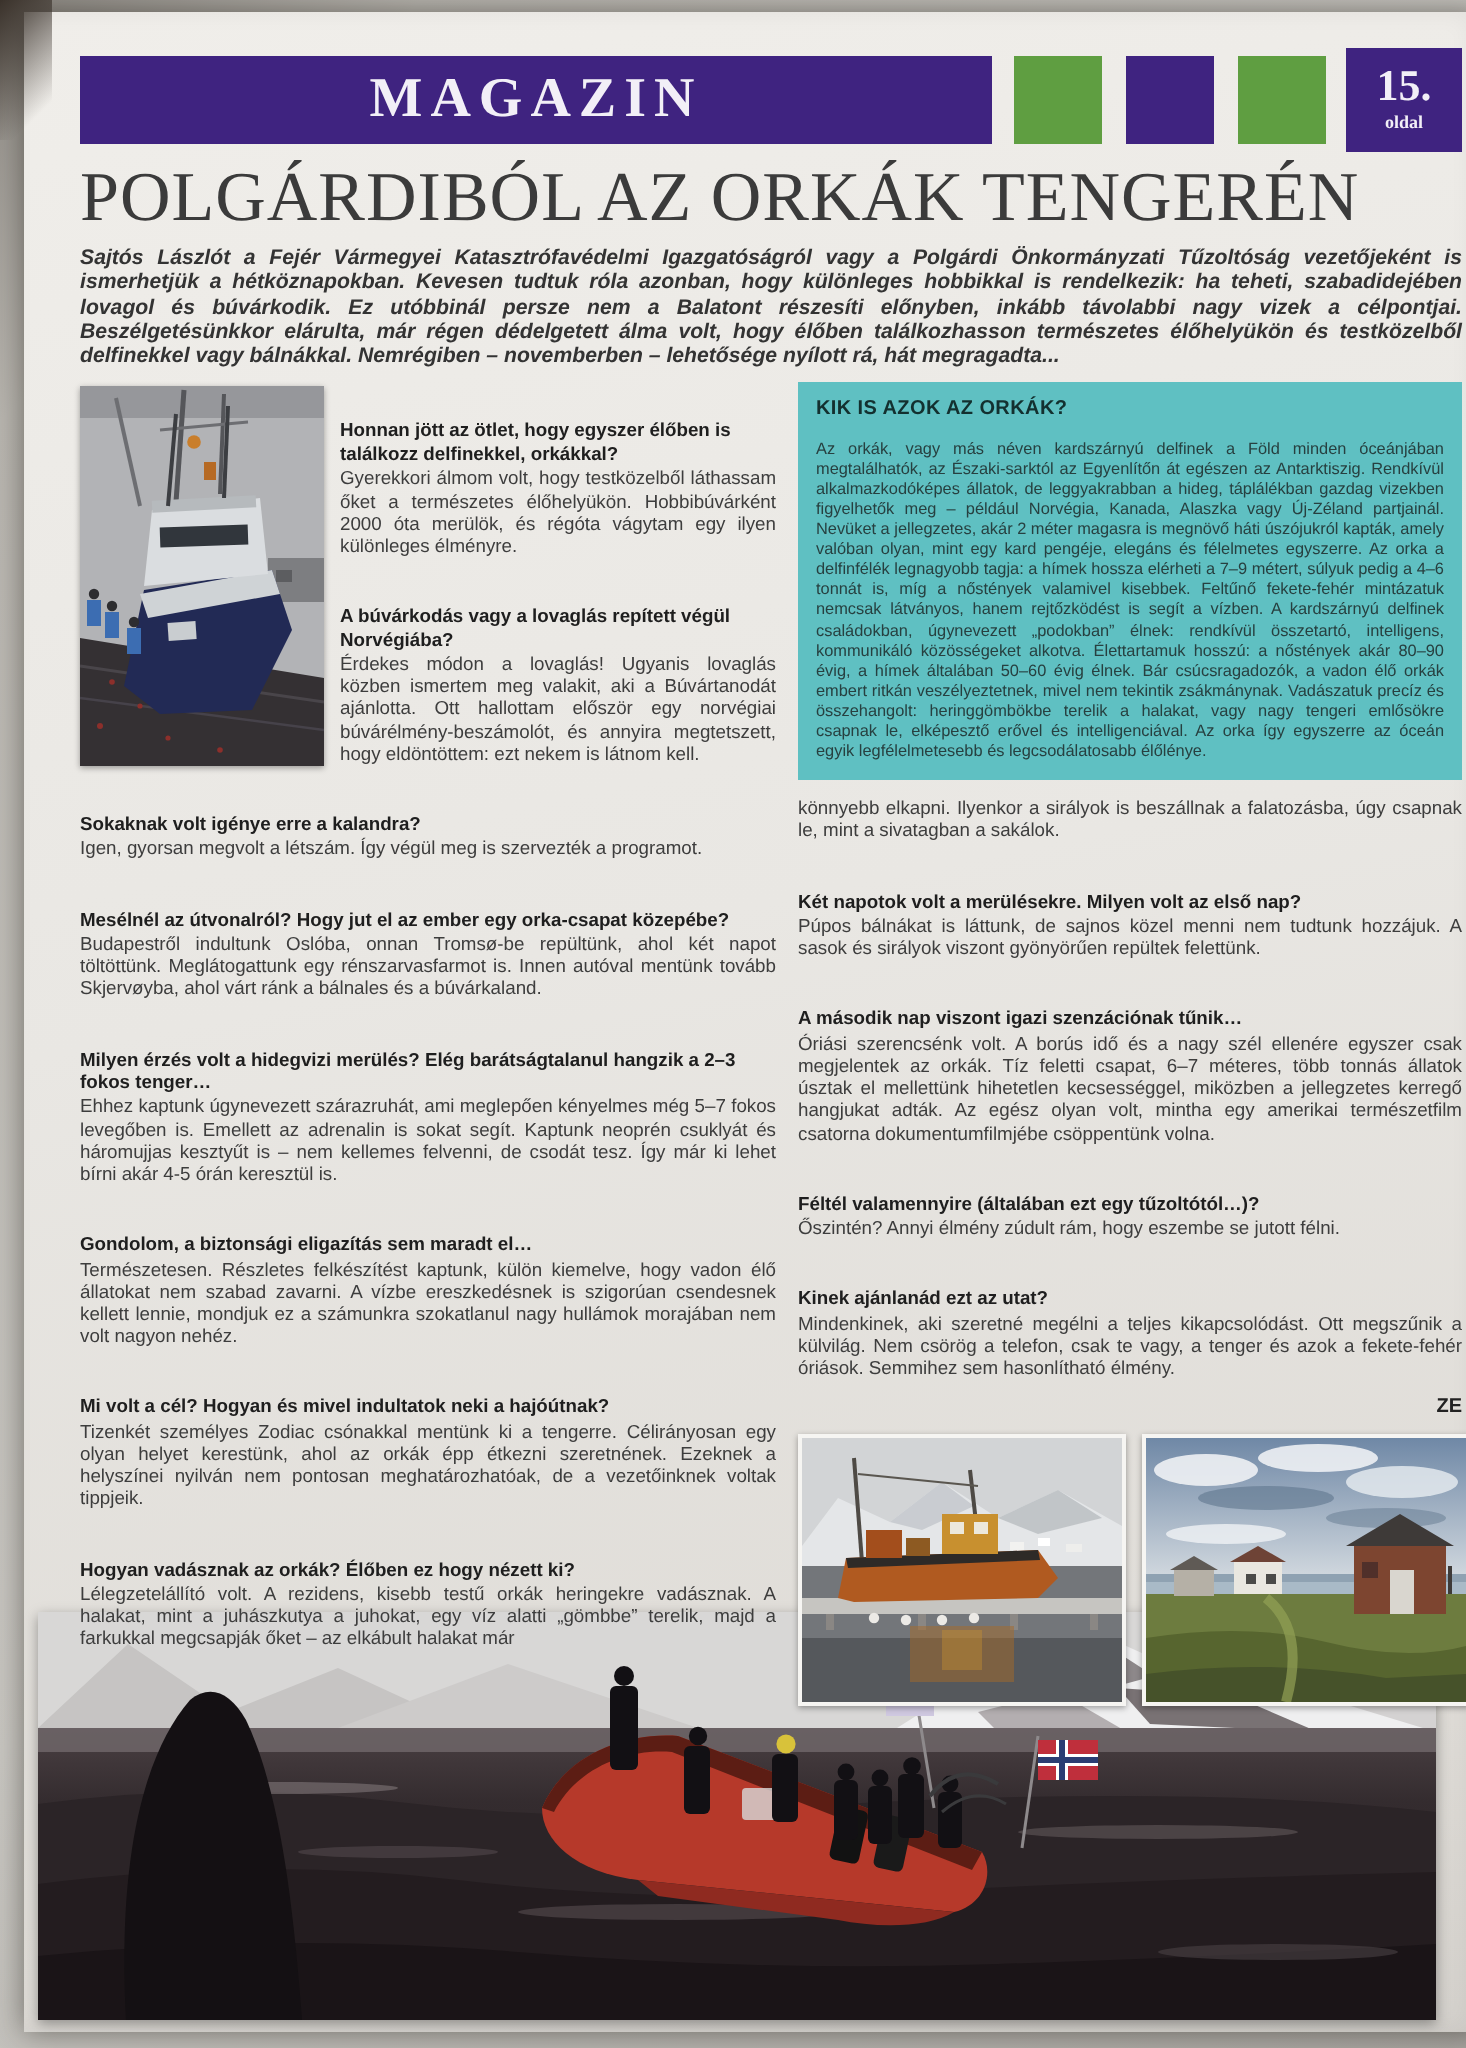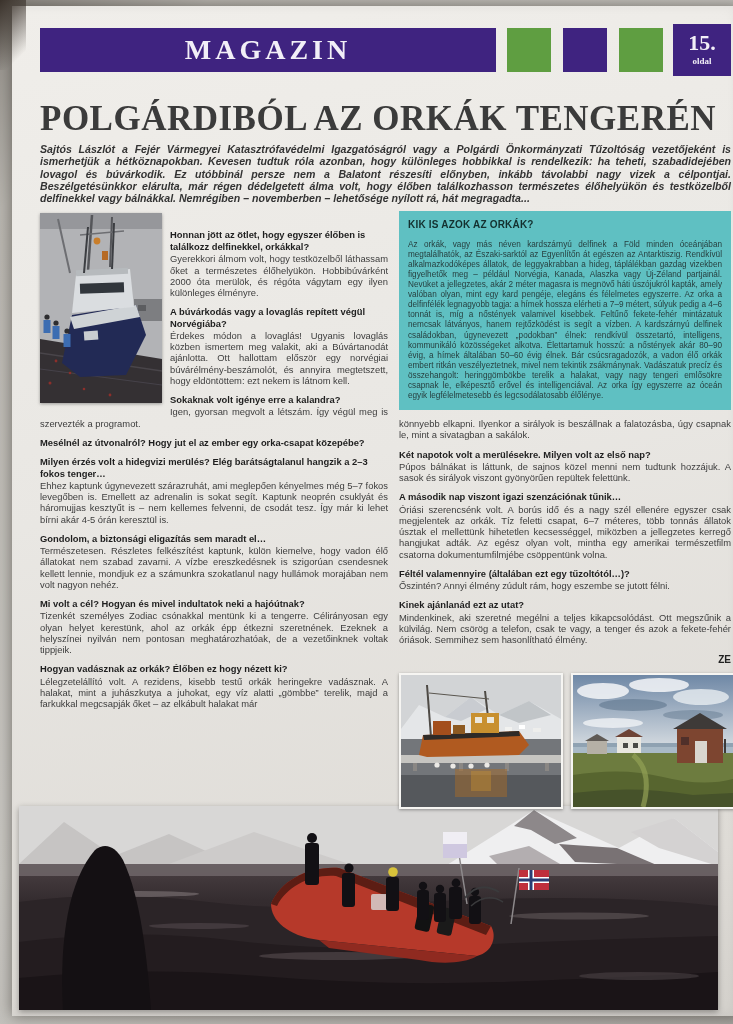--- a/index.html
+++ b/index.html
@@ -36,33 +36,33 @@
   .sq.g2{left:579px;background:#5f9e41;}
   .pagebox{
     position:absolute;right:0;top:0;width:58px;height:52px;background:#3f2380;
     color:#f2eff7;text-align:center;font-family:"Liberation Serif", serif;
   }
   .pagebox .num{font-size:22px;font-weight:bold;line-height:27px;margin-top:5px;}
   .pagebox .lbl{font-size:9px;font-weight:bold;line-height:10px;}
 
   
   .title{
-    margin-top:24px;font-family:"Liberation Serif", serif;font-weight:bold;
+    margin-top:4px;font-family:"Liberation Serif", serif;font-weight:normal;
     font-size:35px;line-height:38px;color:#3b3b3b;letter-spacing:.5px;white-space:nowrap;
   }
   .lead{
     margin-top:5px;font-size:10.6px;line-height:12.3px;font-weight:bold;
     color:#333;text-align:justify;font-style:italic;
   }
 
   
   .cols{display:flex;gap:11px;margin-top:7px;position:relative;z-index:2;}
   .col-left{width:348px;font-size:9.4px;line-height:11.2px;color:#3d3d3d;text-align:justify;}
   .col-right{width:332px;font-size:9.4px;line-height:11.2px;color:#3d3d3d;text-align:justify;}
-  .q{font-weight:bold;color:#1e1e1e;margin-top:8px;text-align:left;line-height:11.4px;}
+  .q{font-weight:bold;color:#1e1e1e;margin-top:24px;text-align:left;line-height:11.4px;}
   .a{margin-top:1px;}
   .photo-frame{background:#f6f5f2;box-shadow:0 1px 3px rgba(0,0,0,.35);}
   .dock-photo{float:left;width:122px;height:190px;margin:2px 8px 3px 0;}
   .dock-photo svg{display:block;}
 
   .infobox{background:#5fc0c2;padding:8px 9px 9px;color:#203636;}
   .infobox h3{margin:0 0 9px;font-size:10px;font-weight:bold;color:#13302f;letter-spacing:.2px;}
   .infobox p{margin:0;font-size:8.2px;line-height:10.1px;text-align:justify;color:#274040;}
 
   .byline{text-align:right;font-weight:bold;color:#222;margin-top:9px;font-size:10px;}
@@ -148,20 +148,21 @@
           </svg>
         </div>
 
         <div class="q" style="margin-top:18px;">Honnan jött az ötlet, hogy egyszer élőben is találkozz delfinekkel, orkákkal?</div>
         <div class="a">Gyerekkori álmom volt, hogy testközelből láthassam őket a természetes élőhelyükön. Hobbibúvárként 2000 óta merülök, és régóta vágytam egy ilyen különleges élményre.</div>
         <div class="q">A búvárkodás vagy a lovaglás repített végül Norvégiába?</div>
         <div class="a">Érdekes módon a lovaglás! Ugyanis lovaglás közben ismertem meg valakit, aki a Búvártanodát ajánlotta. Ott hallottam először egy norvégiai búvárélmény-beszámolót, és annyira megtetszett, hogy eldöntöttem: ezt nekem is látnom kell.</div>
         <div class="q">Sokaknak volt igénye erre a kalandra?</div>
         <div class="a">Igen, gyorsan megvolt a létszám. Így végül meg is szervezték a programot.</div>
         <div class="q">Mesélnél az útvonalról? Hogy jut el az ember egy orka-csapat közepébe?</div>
+        <div class="a">Budapestről indultunk Oslóba, onnan Tromsø-be repültünk, ahol két napot töltöttünk. Meglátogattunk egy rénszarvasfarmot is. Innen autóval mentünk tovább Skjervøyba, ahol várt ránk a bálnales és a búvárkaland.</div>
         <div class="q">Milyen érzés volt a hidegvizi merülés? Elég barátságtalanul hangzik a 2–3 fokos tenger…</div>
         <div class="a">Ehhez kaptunk úgynevezett szárazruhát, ami meglepően kényelmes még 5–7 fokos levegőben is. Emellett az adrenalin is sokat segít. Kaptunk neoprén csuklyát és háromujjas kesztyűt is – nem kellemes felvenni, de csodát tesz. Így már ki lehet bírni akár 4-5 órán keresztül is.</div>
         <div class="q">Gondolom, a biztonsági eligazítás sem maradt el…</div>
         <div class="a">Természetesen. Részletes felkészítést kaptunk, külön kiemelve, hogy vadon élő állatokat nem szabad zavarni. A vízbe ereszkedésnek is szigorúan csendesnek kellett lennie, mondjuk ez a számunkra szokatlanul nagy hullámok morajában nem volt nagyon nehéz.</div>
         <div class="q">Mi volt a cél? Hogyan és mivel indultatok neki a hajóútnak?</div>
         <div class="a">Tizenkét személyes Zodiac csónakkal mentünk ki a tengerre. Célirányosan egy olyan helyet kerestünk, ahol az orkák épp étkezni szeretnének. Ezeknek a helyszínei nyilván nem pontosan meghatározhatóak, de a vezetőinknek voltak tippjeik.</div>
         <div class="q">Hogyan vadásznak az orkák? Élőben ez hogy nézett ki?</div>
         <div class="a">Lélegzetelállító volt. A rezidens, kisebb testű orkák heringekre vadásznak. A halakat, mint a juhászkutya a juhokat, egy víz alatti „gömbbe” terelik, majd a farkukkal megcsapják őket – az elkábult halakat már</div>
       </div>
 

